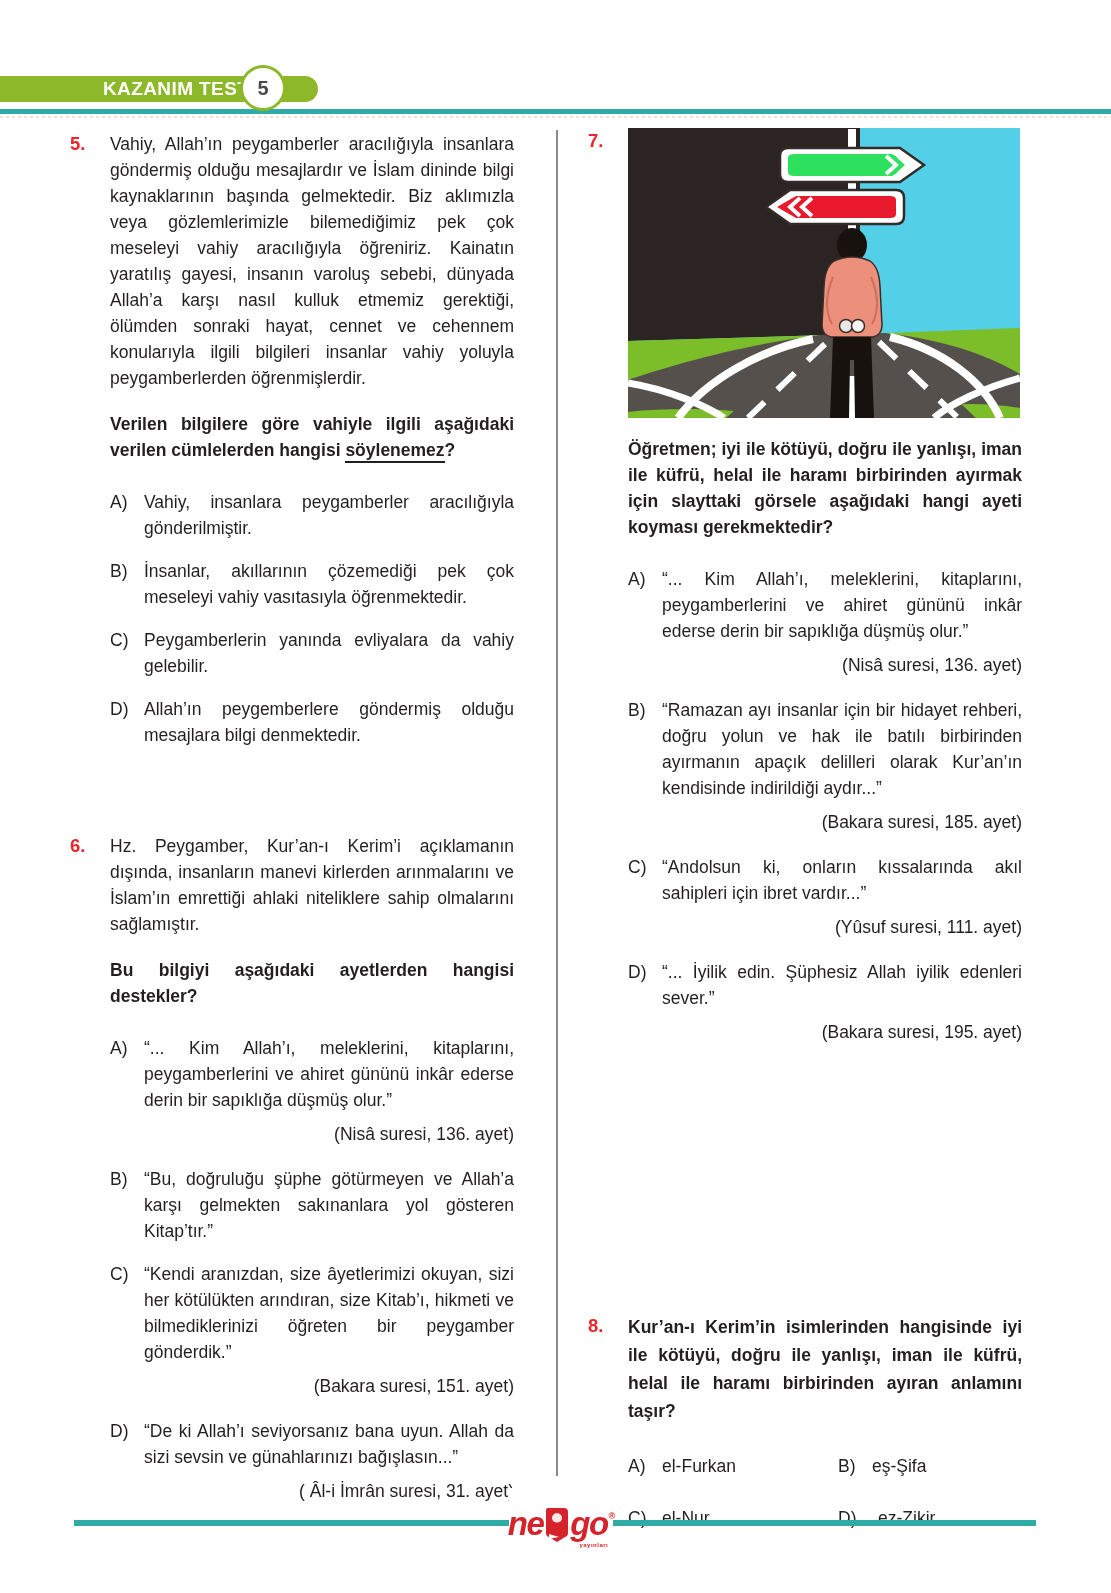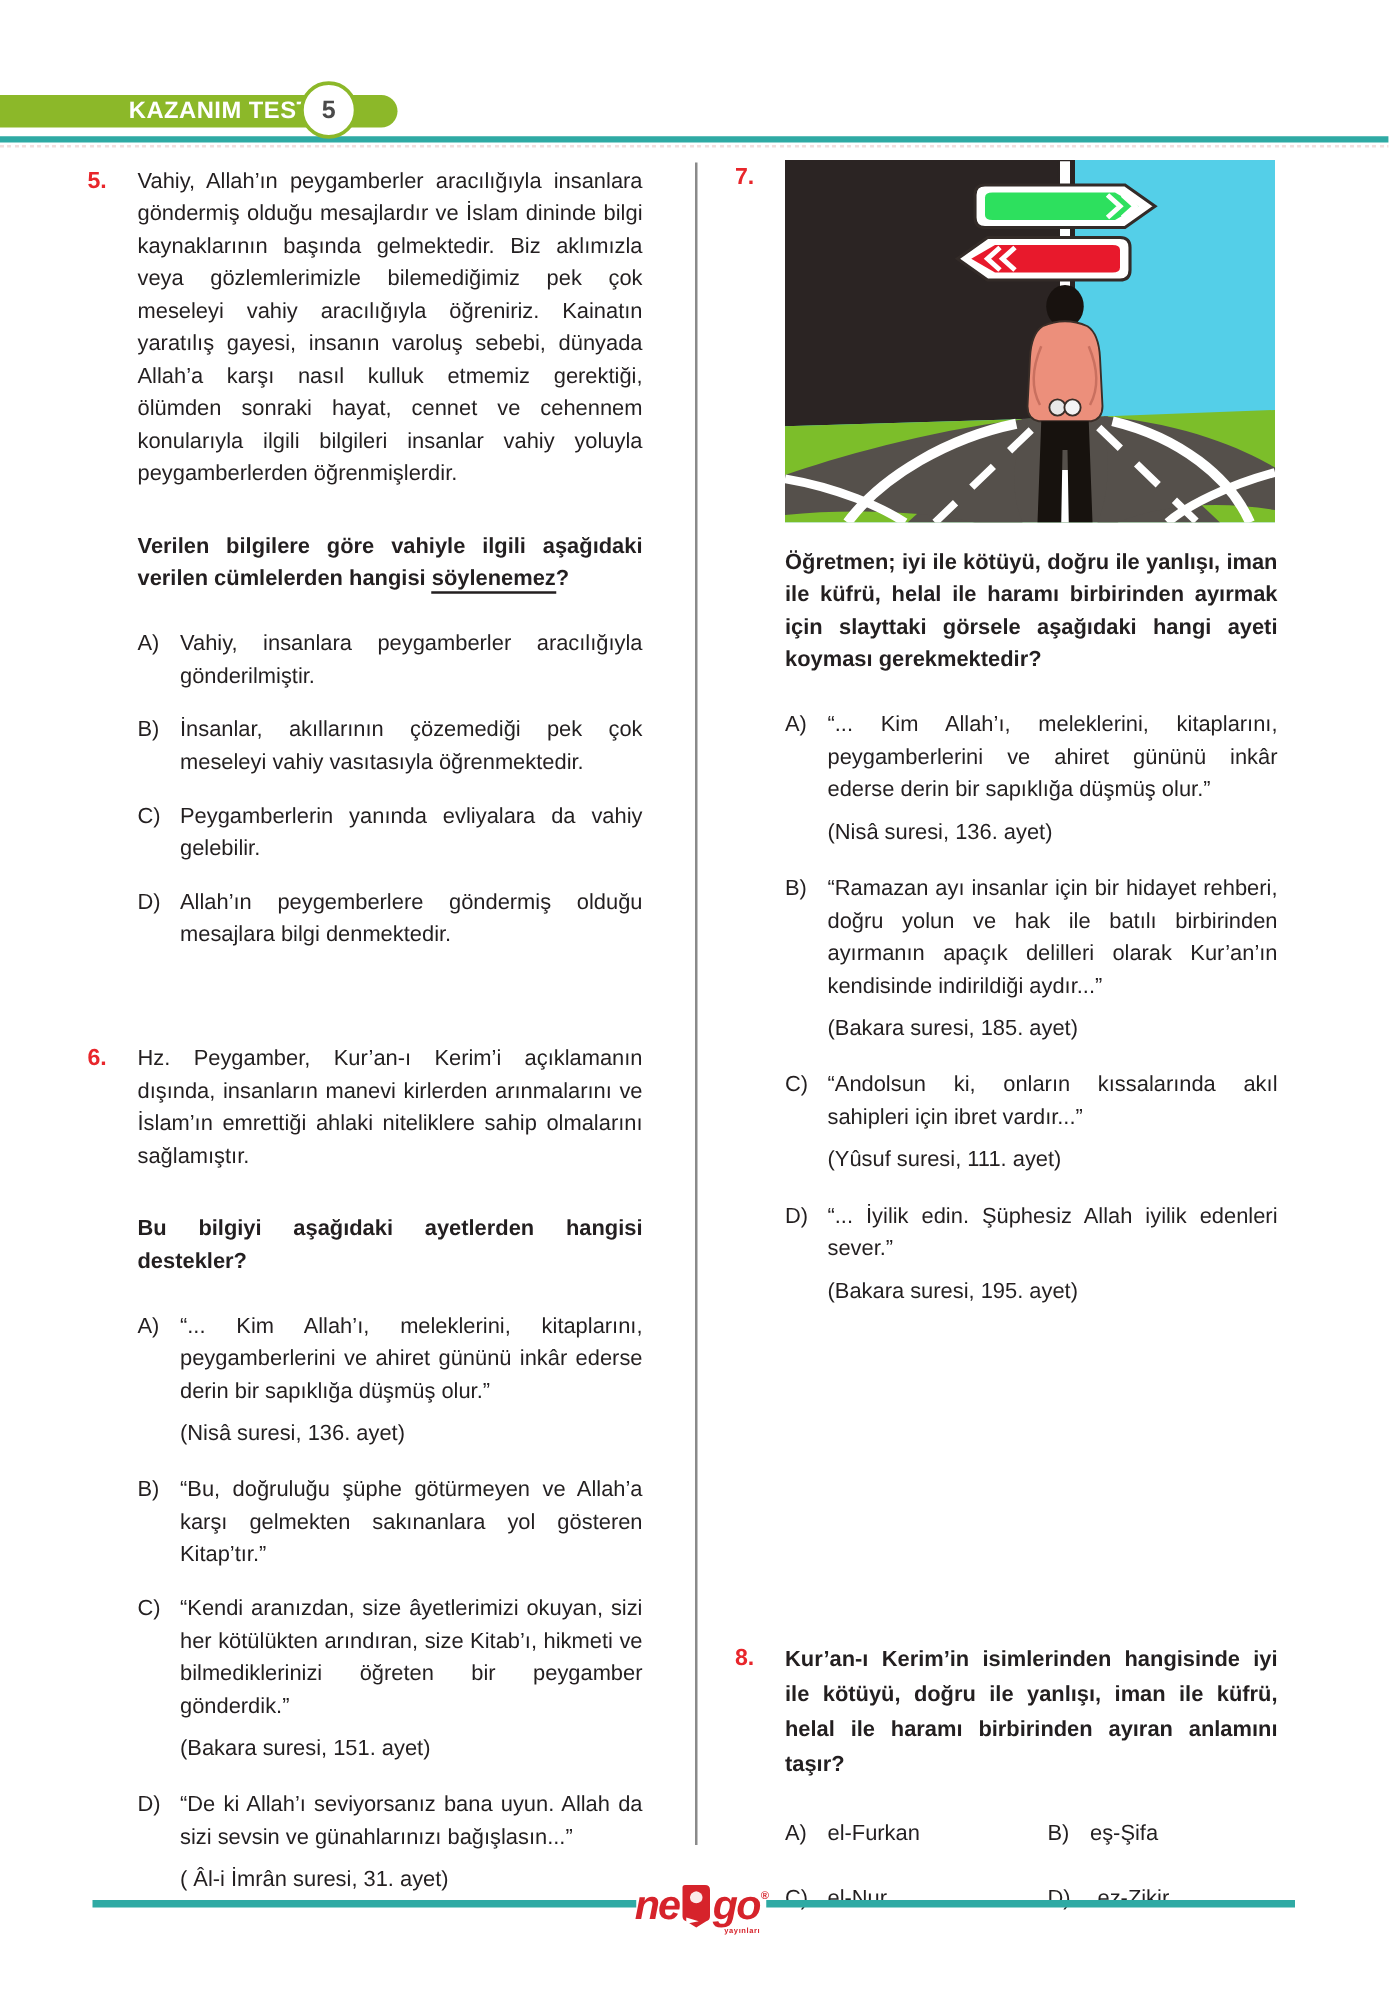--- a/index.html
+++ b/index.html
@@ -34,28 +34,28 @@
   
   .col-divider {
     position:absolute; left:556px; top:130px; width:2px; height:1346px; background:#8a8a8a;
   }
   .q { position:absolute; display:flex; font-size:17.5px; line-height:26px; }
   .q-left  { left:70px;  width:444px; }
   .q-right { left:588px; width:434px; }
   .qnum { width:40px; flex:none; color:#e8262b; font-weight:bold; font-size:18.5px; }
   .qcontent { flex:1; min-width:0; }
   .body-text { text-align:justify; }
-  .prompt { font-weight:bold; margin-top:32px; text-align:justify; }
+  .prompt { font-weight:bold; margin-top:20px; text-align:justify; }
   .underlined { border-bottom:2px solid #231f20; padding-bottom:1px; }
   .opts { margin-top:26px; }
   .opt { display:flex; }
   .opt + .opt { margin-top:17px; }
   .opt-label { flex:none; width:34px; }
   .opt-text { flex:1; text-align:justify; min-width:0; }
-  .cite { text-align:left; margin-top:8px; margin-bottom:2px; }
+  .cite { text-align:right; margin-top:8px; margin-bottom:2px; }
   
   .opt-grid { margin-top:28px; display:grid; grid-template-columns:210px 1fr; row-gap:26px; }
   .opt-short { display:flex; }
   .opt-short .opt-label { width:34px; }
   
   .q7-illustration { width:392px; height:290px; display:block; margin-bottom:18px; }
   
   .footer-line {
     position:absolute; top:1520px; left:74px; width:962px; height:6px; background:#2faaa4;
   }

